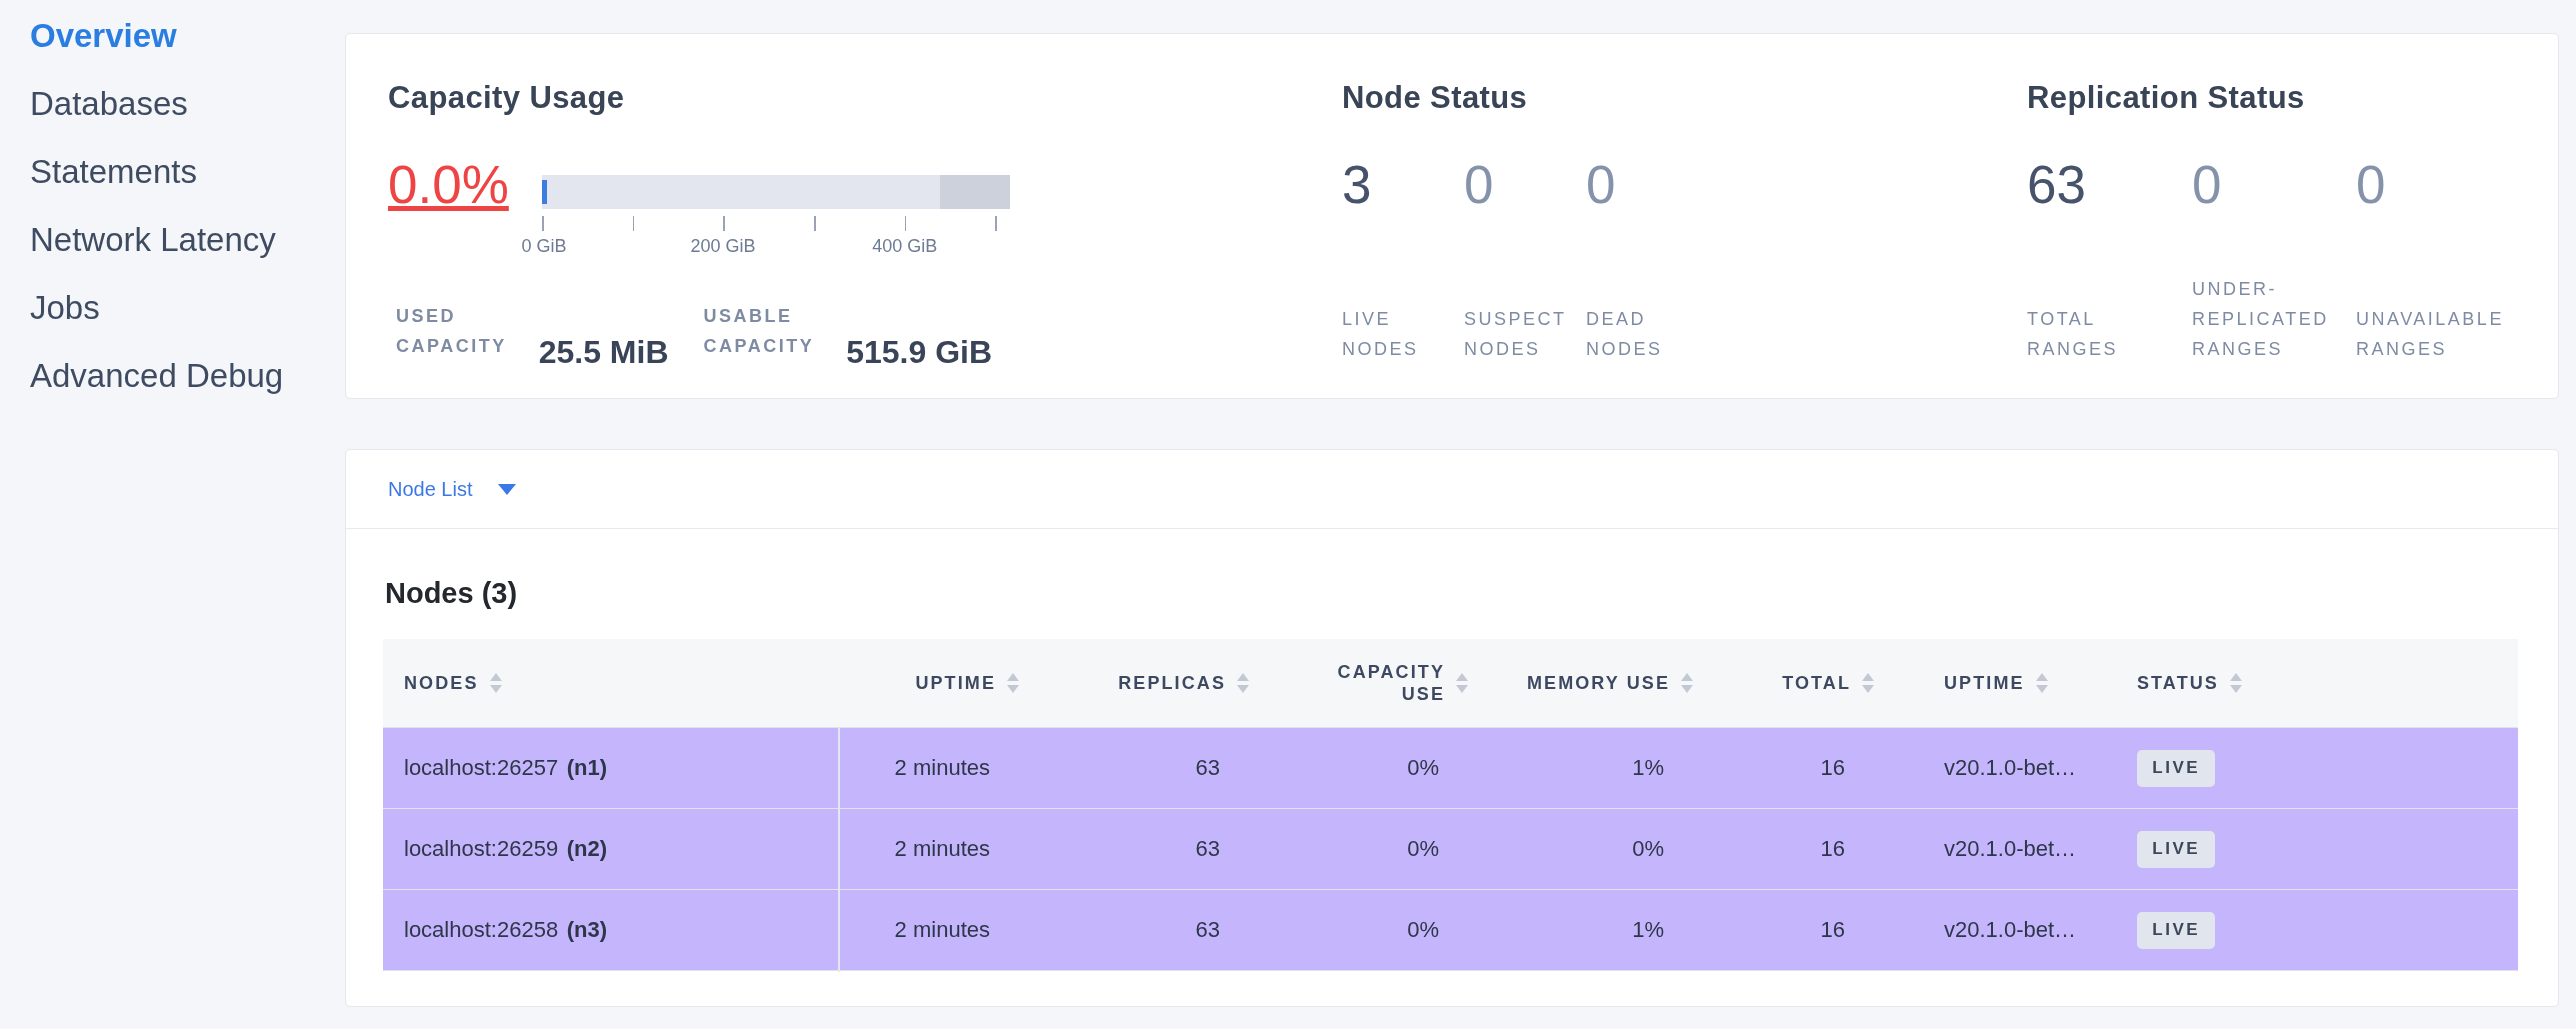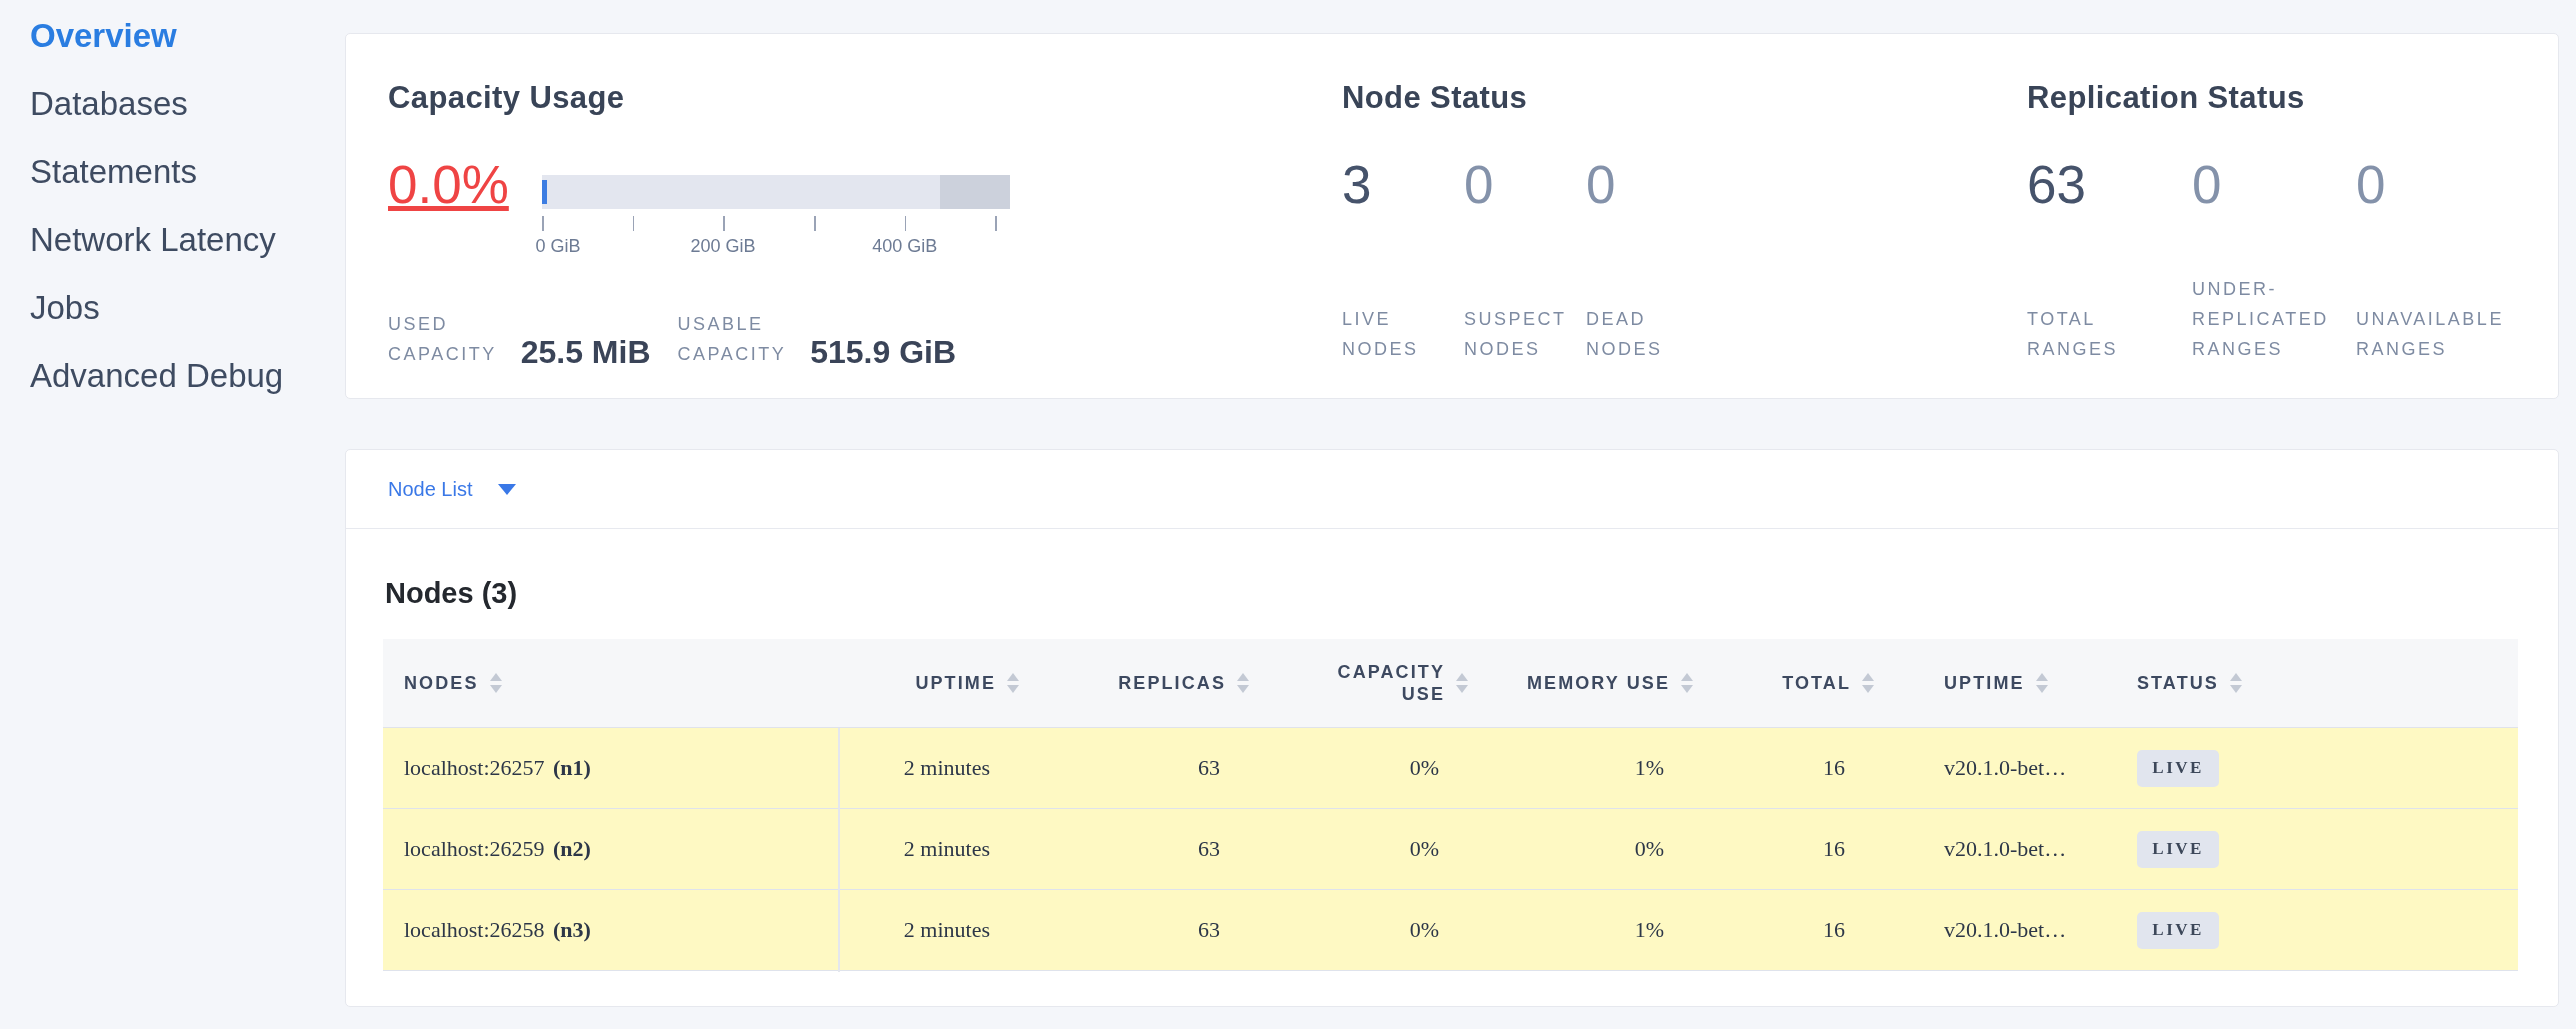--- a/index.html
+++ b/index.html
@@ -57,21 +57,21 @@
   .cap-bar-used { position:absolute; left:0; top:5.1px; width:5.1px; height:24px; background:#3d7de2; }
   .cap-tick { position:absolute; top:41px; width:1.7px; height:15.3px; background:#9aa3b6; }
   .cap-axis-label {
     position:absolute; top:61px; transform:translateX(-50%);
     font-size:18px; color:#6d7b94; white-space:nowrap;
   }
   .cap-details {
     position:absolute; left:0; bottom:-5.1px;
     display:flex; align-items:flex-end;
   }
-  .cap-details .stat-label { margin:0; }
+  .cap-details .stat-label { margin:8px;font-weight:bold; }
   .cap-value {
     font-size:32px; font-weight:700; color:#3a4458;
     margin-left:24px; position:relative; top:1.7px; white-space:nowrap;
   }
   .cap-details .gap { width:27px; }
 
   
   .nodelist-header {
     height:79px; border-bottom:1.7px solid #e7e9ef;
     display:flex; align-items:center; padding-left:42px;
@@ -111,21 +111,21 @@
     border-left:6.8px solid transparent; border-right:6.8px solid transparent;
     border-bottom:8.5px solid #c3c9d4; margin-bottom:4.2px;
   }
   .tri-down {
     width:0; height:0;
     border-left:6.8px solid transparent; border-right:6.8px solid transparent;
     border-top:8.5px solid #c3c9d4;
   }
 
   .t-body { position:relative; }
-  .t-body .t-row { height:81px; border-bottom:1.7px solid #dfe3ec; background:#fef9c3;font-family:Liberation Serif, serif; }
+  .t-body .t-row { height:81px; border-bottom:1.7px solid #dfe3ec; background:#c4b5fd; }
   .t-body .cell {
     display:flex; align-items:center;
     font-size:22px; color:#2d3748;
   }
   .t-body .cell.ar { padding-right:29px; }
   .node-addr { white-space:pre; }
   .node-id { font-weight:700; margin-left:8.5px; }
   .col-divider {
     position:absolute; left:455px; top:0; width:1.7px; height:244px;
     background:#e4e7ee; pointer-events:none;
@@ -158,21 +158,21 @@
       <div class="cap-bar">
         <div class="cap-bar-dark"></div>
         <div class="cap-bar-used"></div>
       </div>
       <div class="cap-tick" style="left:0"></div>
       <div class="cap-tick" style="left:19.4%"></div>
       <div class="cap-tick" style="left:38.7%"></div>
       <div class="cap-tick" style="left:58.1%"></div>
       <div class="cap-tick" style="left:77.5%"></div>
       <div class="cap-tick" style="left:96.8%"></div>
-      <div class="cap-axis-label" style="left:16px">0 GiB</div>
+      <div class="cap-axis-label" style="left:2px">0 GiB</div>
       <div class="cap-axis-label" style="left:38.7%">200 GiB</div>
       <div class="cap-axis-label" style="left:77.5%">400 GiB</div>
     </div>
 
     <div class="cap-details">
       <div class="stat-label">USED
 CAPACITY</div>
       <div class="cap-value">25.5 MiB</div>
       <div class="gap"></div>
       <div class="stat-label">USABLE

